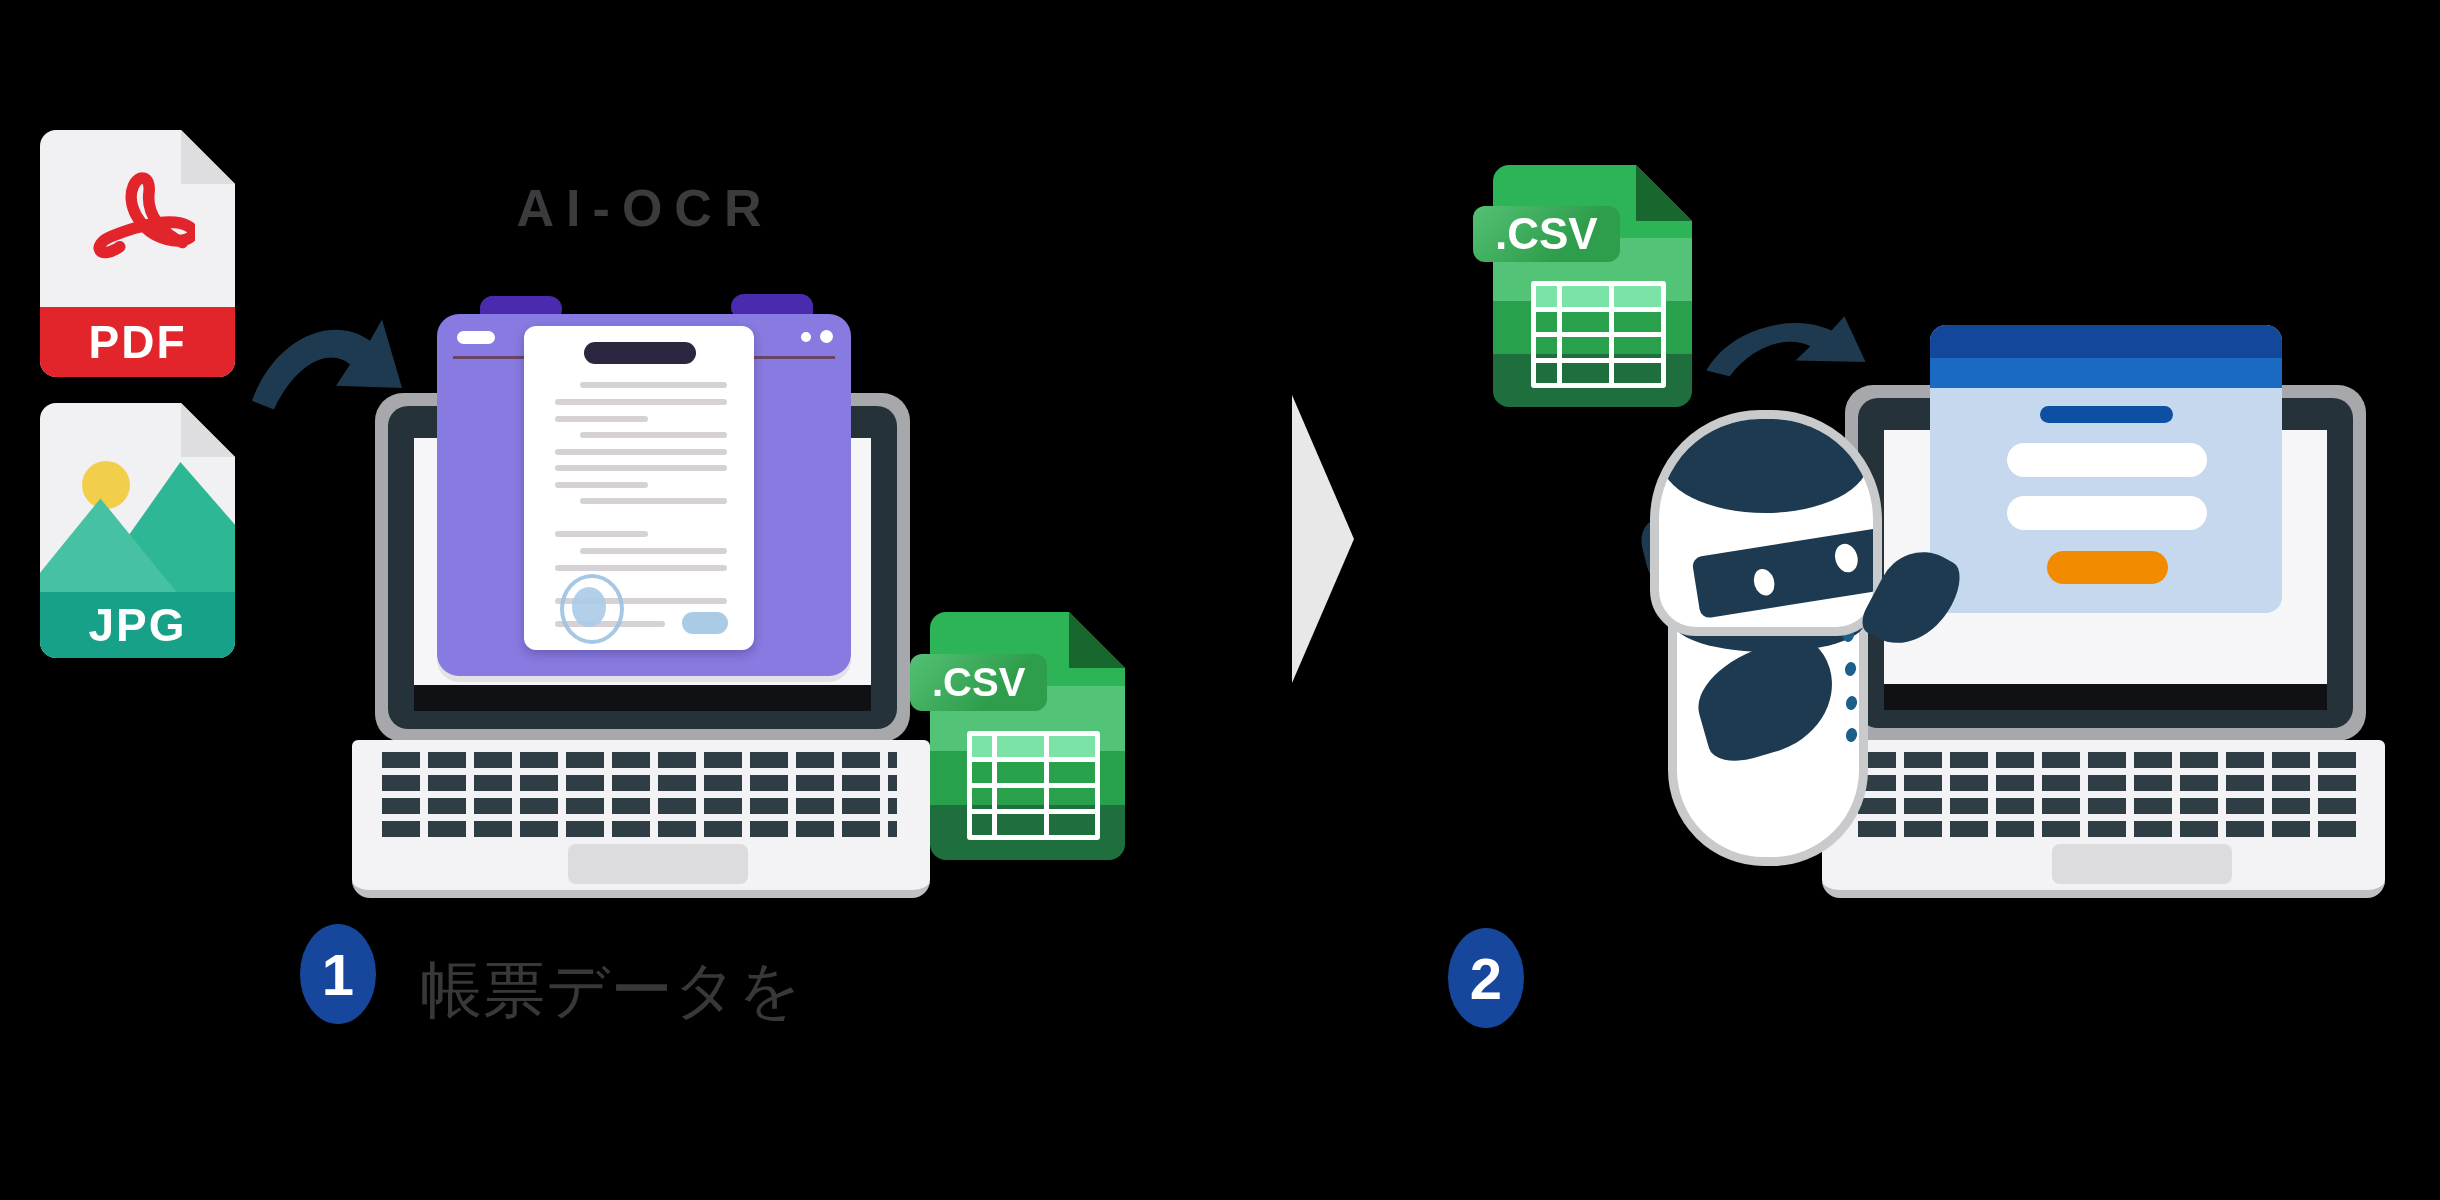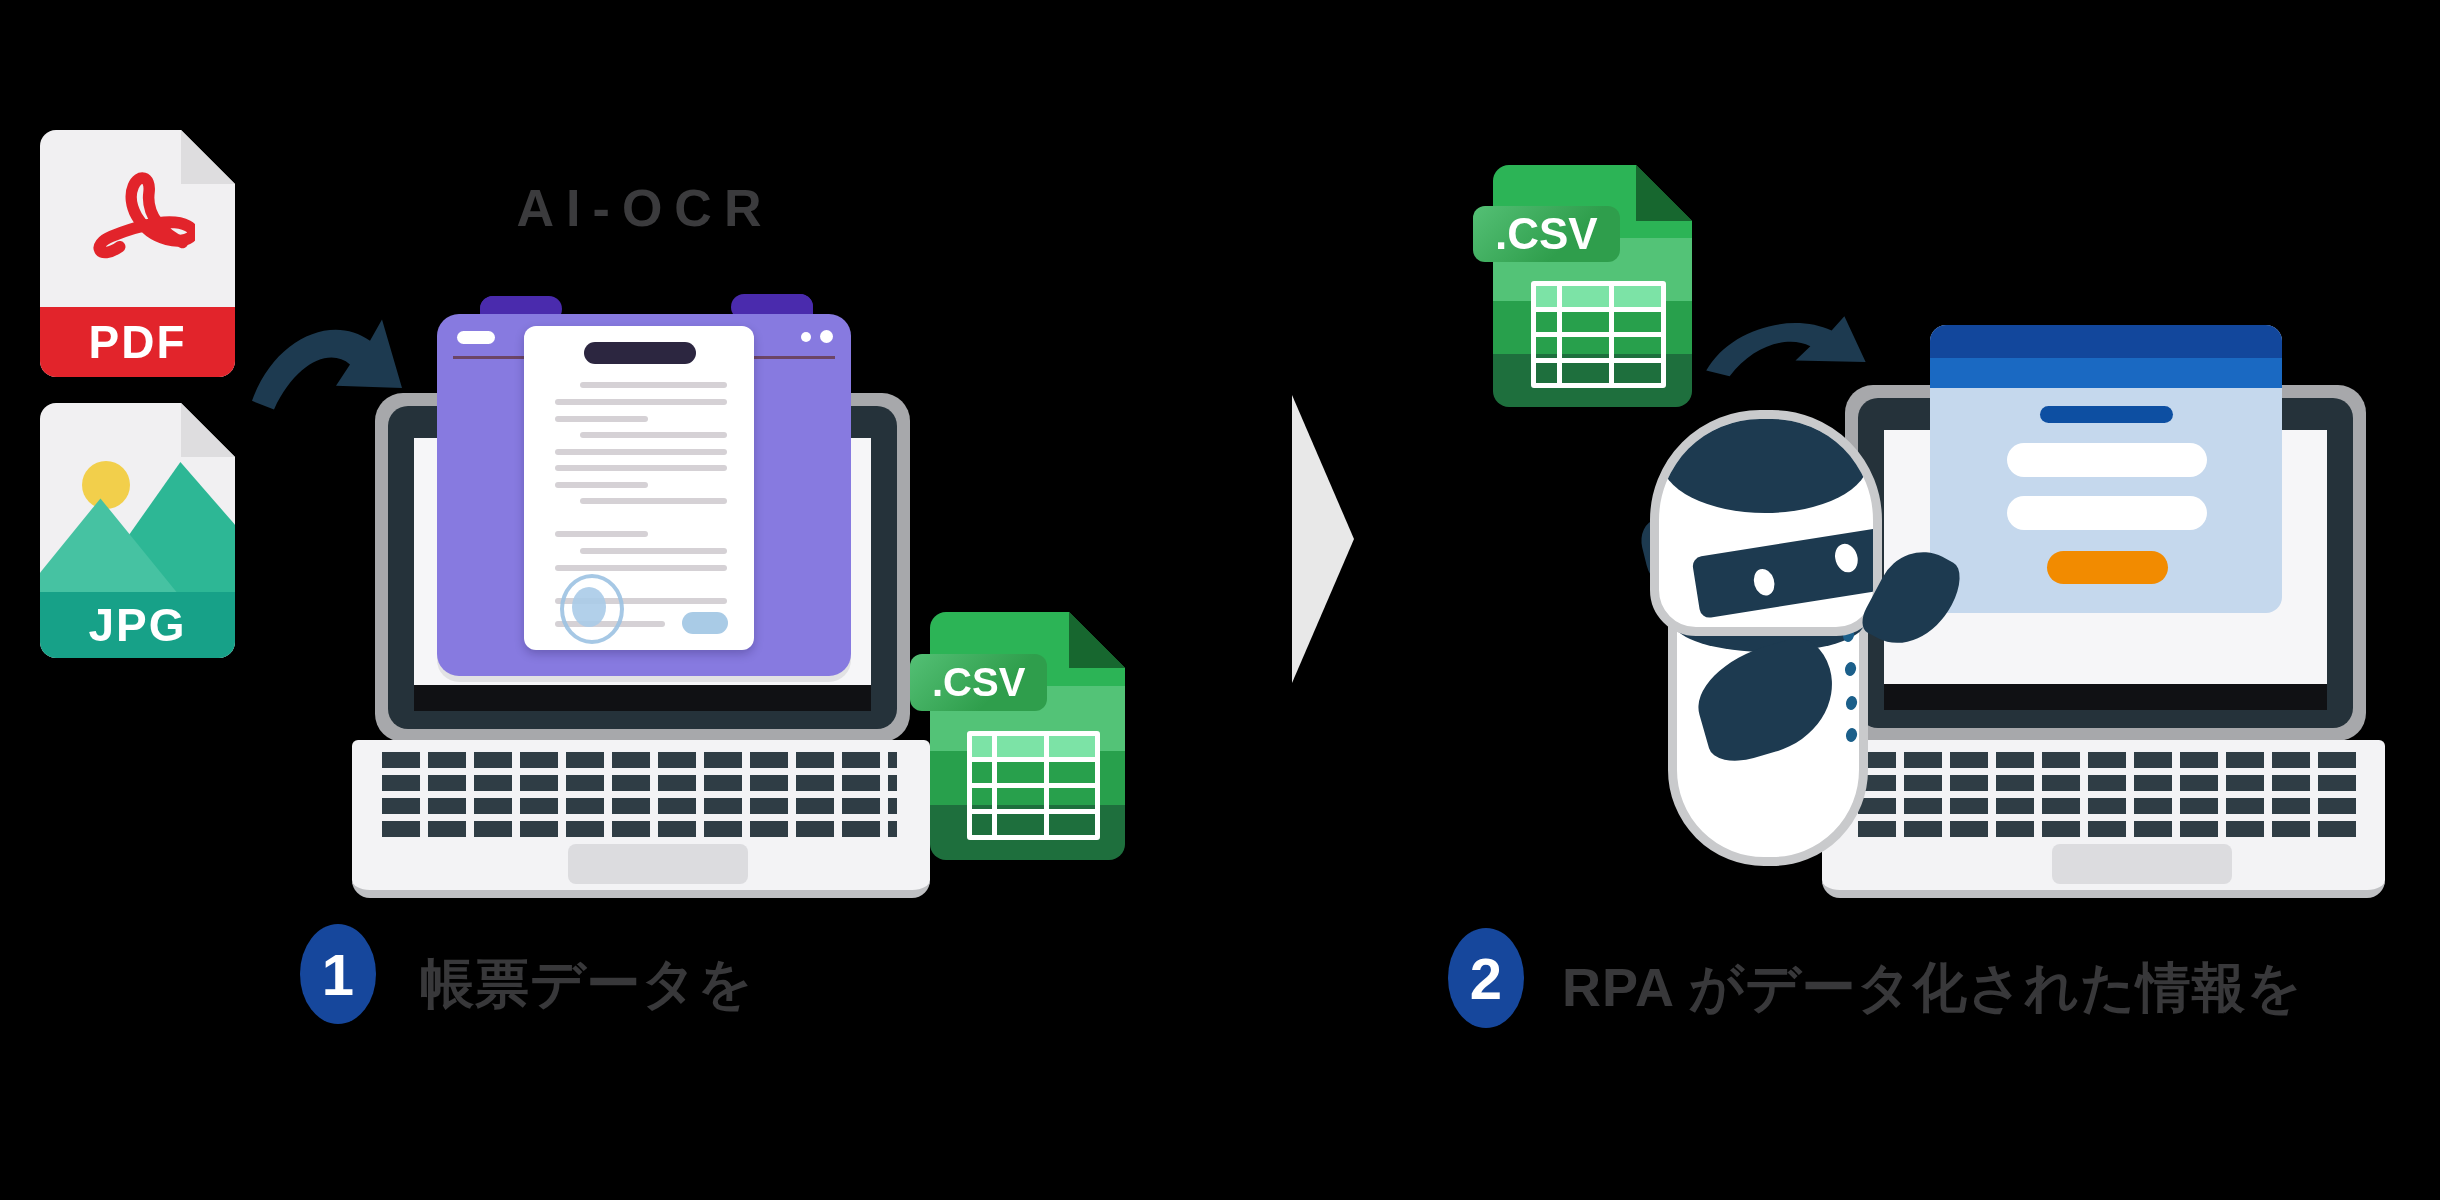--- a/index.html
+++ b/index.html
@@ -110,21 +110,21 @@
   .rb-eye{position:absolute;background:#fff;border-radius:50%;transform:rotate(-8deg);}
   .rb-fin-chest{position:absolute;left:1698px;top:648px;width:138px;height:104px;background:#1d3a50;
     border-radius:75% 25% 65% 35% / 55% 45% 75% 25%;transform:rotate(-16deg);}
   .rb-dot{position:absolute;width:11px;height:14px;border-radius:50%;background:#1b5f8a;transform:rotate(14deg);}
   .rb-arm{position:absolute;left:1876px;top:548px;width:74px;height:102px;background:#1d3a50;
     border-radius:70% 30% 80% 20% / 55% 45% 75% 25%;transform:rotate(28deg);}
 
   
   .badge{position:absolute;width:76px;height:100px;border-radius:50%;background:#16479c;color:#fff;
     font-weight:bold;font-size:58px;display:flex;align-items:center;justify-content:center;}
-  .cap{position:absolute;color:#38383a;font-weight:bold;font-size:54px;letter-spacing:1px;white-space:nowrap;}
+  .cap{position:absolute;color:#38383a;font-weight:normal;font-size:62px;letter-spacing:1px;white-space:nowrap;}
 </style>
 </head>
 <body>
 
 <div class="stage">
 
   <div class="sec-title" style="left:440px;top:178px;width:410px;">AI-OCR</div>
 
   <div class="file-icon" style="left:40px;top:403px;width:195px;height:255px;">
     <div class="file-body doc-shell"></div>
@@ -308,15 +308,14 @@
       <div class="rb-top"></div>
       <div class="rb-visor">
         <div class="rb-eye" style="left:58px;top:22px;width:20px;height:27px;"></div>
         <div class="rb-eye" style="left:142px;top:10px;width:22px;height:29px;"></div>
       </div>
     </div>
     <div class="rb-arm"></div>
   </div>
 
   <div class="badge" style="left:1448px;top:928px;">2</div>
-  <div class="cap" style="left:1562px;top:952px;">RPA がデータ化された情報を</div>
 
 </div>
 
 </body></html>

